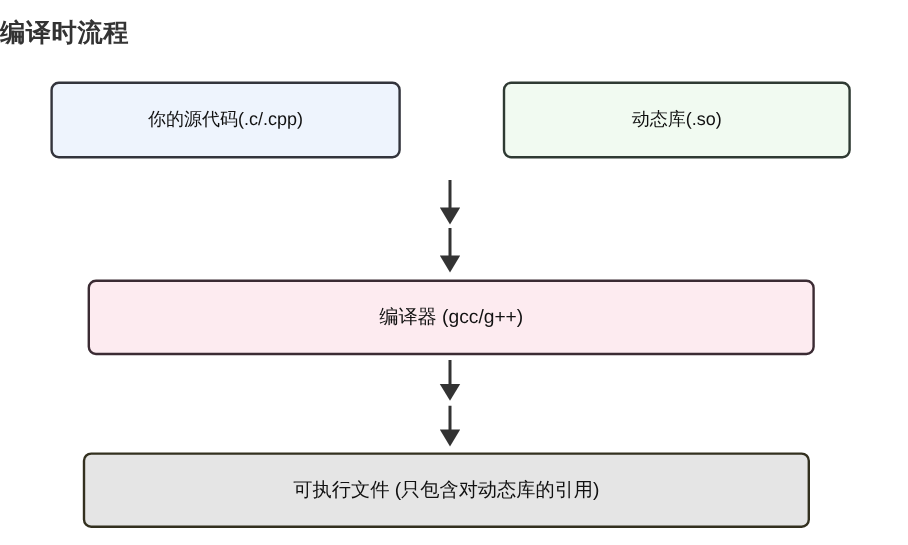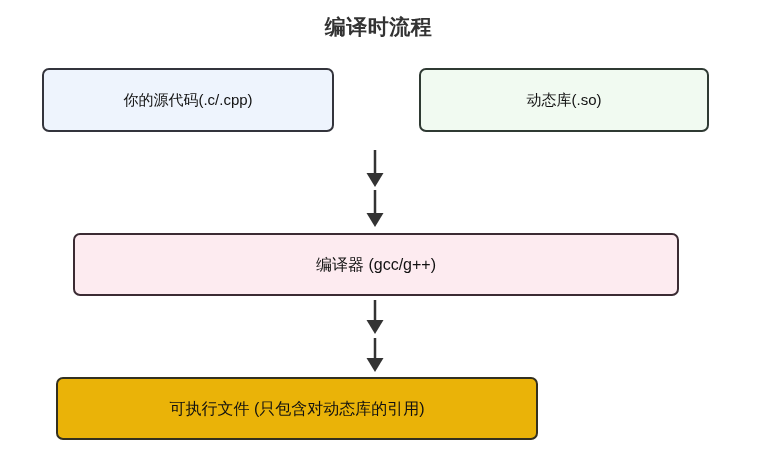--- a/index.html
+++ b/index.html
@@ -19,21 +19,21 @@
     height: 454px;
     background: #ffffff;
   }
 
   
   #diagram-title {
     position: absolute;
     left: 0;
     top: 13px;
     width: 757px;
-    text-align: center;
+    text-align: left;
     font-size: 21px;
     font-weight: bold;
     color: #333333;
     letter-spacing: 0.5px;
     white-space: nowrap;
   }
 
   
   .node {
     position: absolute;
@@ -75,23 +75,23 @@
   
   #node-compiler {
     left: 73px;  top: 233px;
     width: 606px; height: 63px;
     background: #fdebf0;
     border-color: #3b2b33;
   }
 
   
   #node-executable {
-    left: 56px;  top: 377px;
-    width: 482px; height: 63px;
-    background: #eab308;
+    left: 69px;  top: 377px;
+    width: 606px; height: 63px;
+    background: #e5e5e5;
     border-color: #33301f;
   }
 
   
   .arrow {
     position: absolute;
     width: 24px;
     height: 40px;
     left: 363px;
   }

